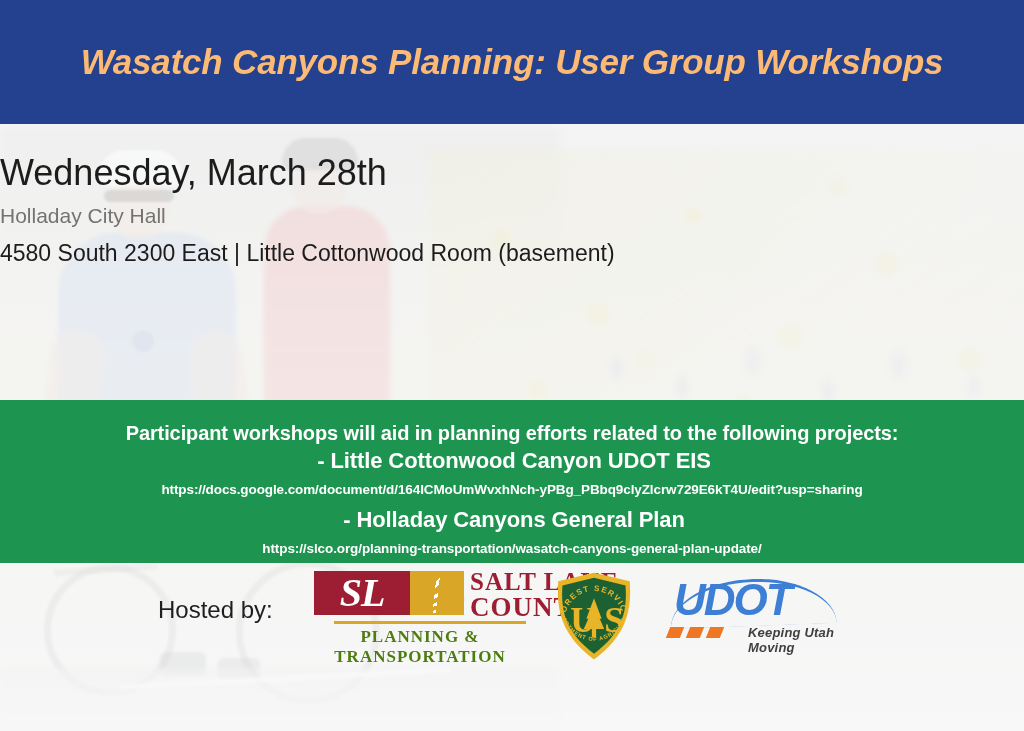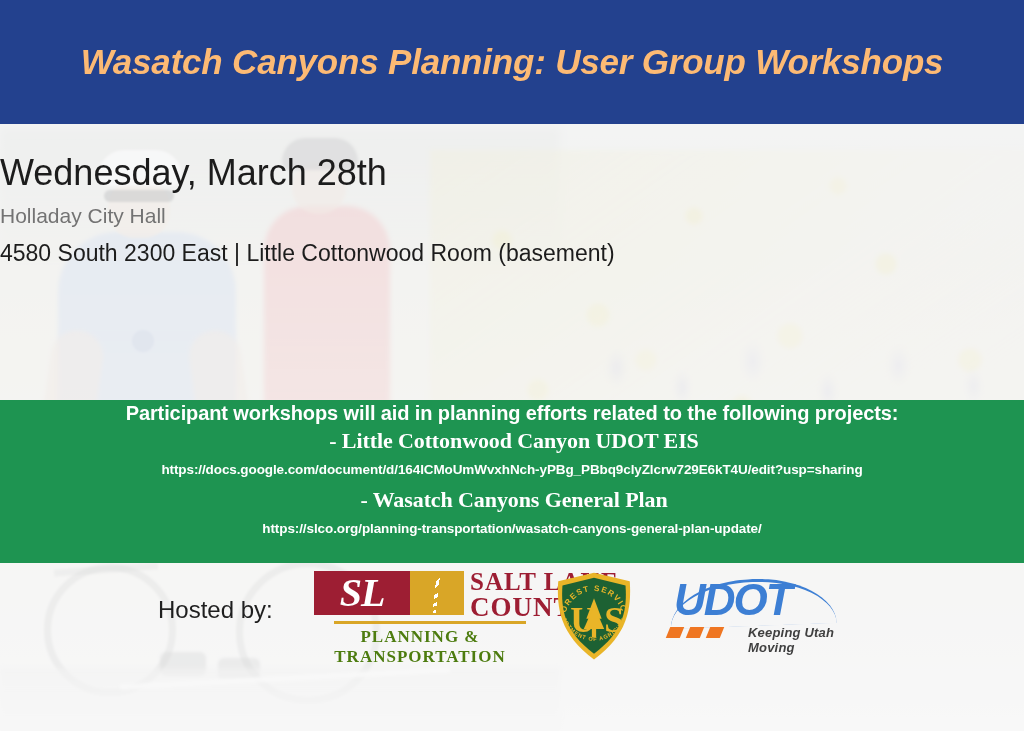--- a/index.html
+++ b/index.html
@@ -257,28 +257,29 @@
     height: 163px;
     background: #1e9451;
     color: #ffffff;
     text-align: center;
   }
   .green-lead {
     font-size: 20px;
     font-weight: bold;
     line-height: 26px;
     letter-spacing: -0.1px;
+    margin-top: 20px;
   }
   .project-name {
     font-size: 22px;
     font-weight: bold;
     line-height: 30px;
     letter-spacing: -0.1px;
   }
-  .project-name.indent { padding-left: 4px; font-family: Liberation Serif, serif; }
+  .project-name.indent { padding-left: 4px; }
   .project-url {
     font-size: 13.5px;
     font-weight: bold;
     line-height: 22px;
     letter-spacing: -0.1px;
   }
   .sp-1 { height: 3px; }
   .sp-2 { height: 4px; }
 
   
@@ -498,21 +499,21 @@
     <div class="detail-address">4580 South 2300 East | Little Cottonwood Room (basement)</div>
   </div>
 
 
   <div class="green-band">
     <div class="green-lead">Participant workshops will aid in planning efforts related to the following projects:</div>
     <div class="project-name indent">- Little Cottonwood Canyon UDOT EIS</div>
     <div class="sp-1"></div>
     <div class="project-url">https://docs.google.com/document/d/164ICMoUmWvxhNch-yPBg_PBbq9clyZlcrw729E6kT4U/edit?usp=sharing</div>
     <div class="sp-2"></div>
-    <div class="project-name indent">- Wasatch Canyons General Plan</div>
+    <div class="project-name indent">- Holladay Canyons General Plan</div>
     <div class="sp-1"></div>
     <div class="project-url">https://slco.org/planning-transportation/wasatch-canyons-general-plan-update/</div>
   </div>
 
   <div class="footer">
 
     <div class="hosted-by">Hosted by:</div>
 
     <div class="slco-logo">
       <div class="slco-mark">

